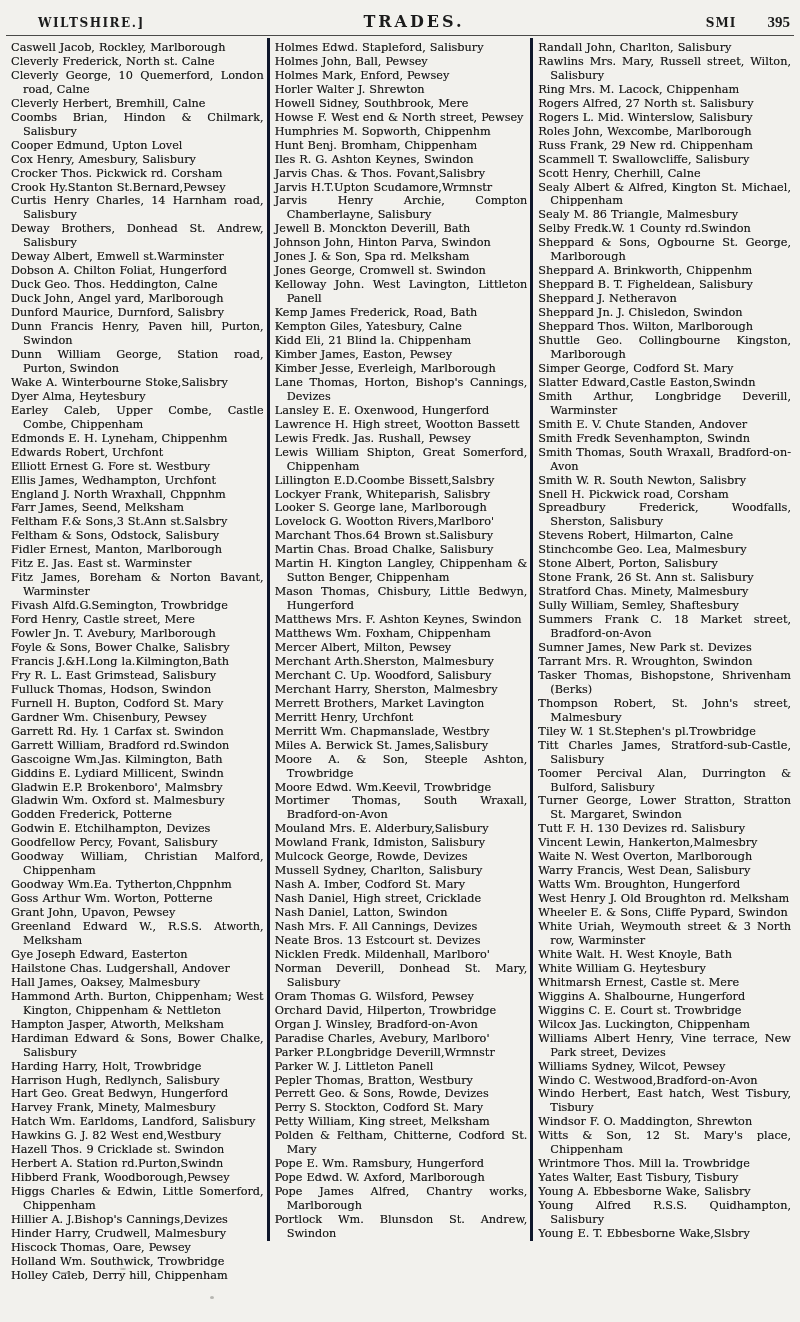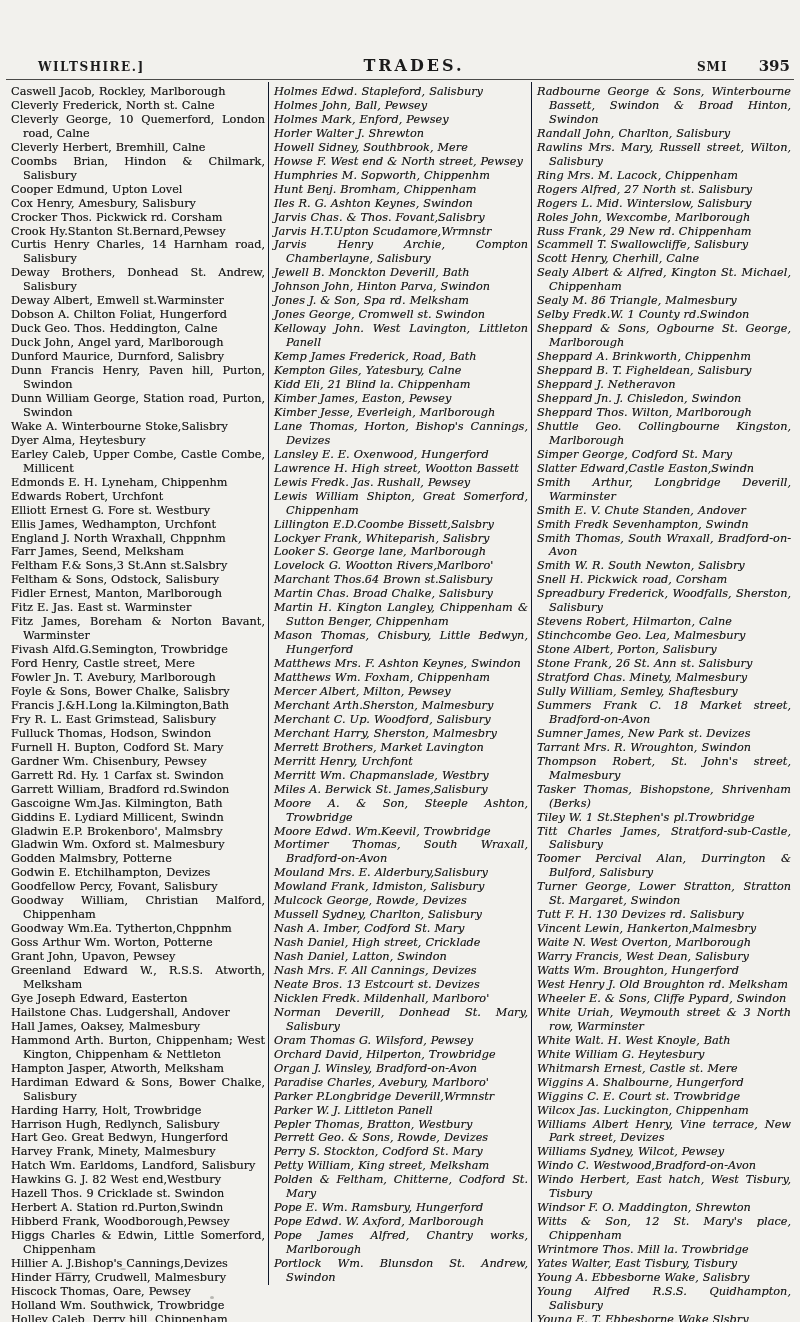--- a/index.html
+++ b/index.html
@@ -18,43 +18,43 @@
     display: flex; align-items: baseline;
     padding: 2px 4px 4px 4px;
   }
   .rh-left {
     flex: 0 0 200px;
     font-size: 12px; letter-spacing: 1.5px; font-weight: bold;
     padding-left: 28px;
   }
   .rh-center {
     flex: 1 1 auto; text-align: center;
-    font-size: 16px; letter-spacing: 3px; font-weight: bold; margin-top: 44px;
+    font-size: 16px; letter-spacing: 3px; font-weight: bold;
   }
   .rh-right {
     flex: 0 0 200px; text-align: right;
     font-size: 12px; letter-spacing: 1px; font-weight: bold;
   }
-  .rh-right .pageno { font-size: 15px; margin-left: 26px; letter-spacing: 0; }
+  .rh-right .pageno { font-size: 15px; margin-left: 26px; letter-spacing: 0; font-family: Liberation Serif, serif; }
 
   .head-rule {
     height: 1px; background: #4a4a48; margin: 0 0 2px 0;
   }
 
   
   .cols {
     display: flex; align-items: flex-start;
     height: 1272px; overflow: hidden;
   }
   .col {
     flex: 1 1 0; box-sizing: border-box;
     padding: 3px 3px 0 5px;
     overflow: hidden;
   }
-  .col + .col { border-left: 1px solid #0f172a; font-style: italic; }
+  .col + .col { border-left: 3px solid #0f172a; }
 
   .entry {
     font-size: 11.3px;
     line-height: 13.95px;
     text-align: justify;
     padding-left: 12px;
     text-indent: -12px;
     word-spacing: 0.4px;
     text-shadow: 0 0 0.5px rgba(25,25,25,0.55);
   }
@@ -96,21 +96,21 @@
         <div class="entry">Deway Brothers, Donhead St. Andrew, Salisbury</div>
         <div class="entry">Deway Albert, Emwell st.Warminster</div>
         <div class="entry">Dobson A. Chilton Foliat, Hungerford</div>
         <div class="entry">Duck Geo. Thos. Heddington, Calne</div>
         <div class="entry">Duck John, Angel yard, Marlborough</div>
         <div class="entry">Dunford Maurice, Durnford, Salisbry</div>
         <div class="entry">Dunn Francis Henry, Paven hill, Purton, Swindon</div>
         <div class="entry">Dunn William George, Station road, Purton, Swindon</div>
         <div class="entry">Wake A. Winterbourne Stoke,Salisbry</div>
         <div class="entry">Dyer Alma, Heytesbury</div>
-        <div class="entry">Earley Caleb, Upper Combe, Castle Combe, Millicent</div>
+        <div class="entry">Earley Caleb, Upper Combe, Castle Combe, Chippenham</div>
         <div class="entry">Edmonds E. H. Lyneham, Chippenhm</div>
         <div class="entry">Edwards Robert, Urchfont</div>
         <div class="entry">Elliott Ernest G. Fore st. Westbury</div>
         <div class="entry">Ellis James, Wedhampton, Urchfont</div>
         <div class="entry">England J. North Wraxhall, Chppnhm</div>
         <div class="entry">Farr James, Seend, Melksham</div>
         <div class="entry">Feltham F.&amp; Sons,3 St.Ann st.Salsbry</div>
         <div class="entry">Feltham &amp; Sons, Odstock, Salisbury</div>
         <div class="entry">Fidler Ernest, Manton, Marlborough</div>
         <div class="entry">Fitz E. Jas. East st. Warminster</div>
@@ -123,21 +123,21 @@
         <div class="entry">Fry R. L. East Grimstead, Salisbury</div>
         <div class="entry">Fulluck Thomas, Hodson, Swindon</div>
         <div class="entry">Furnell H. Bupton, Codford St. Mary</div>
         <div class="entry">Gardner Wm. Chisenbury, Pewsey</div>
         <div class="entry">Garrett Rd. Hy. 1 Carfax st. Swindon</div>
         <div class="entry">Garrett William, Bradford rd.Swindon</div>
         <div class="entry">Gascoigne Wm.Jas. Kilmington, Bath</div>
         <div class="entry">Giddins E. Lydiard Millicent, Swindn</div>
         <div class="entry">Gladwin E.P. Brokenboro', Malmsbry</div>
         <div class="entry">Gladwin Wm. Oxford st. Malmesbury</div>
-        <div class="entry">Godden Malmsbry, Potterne</div>
+        <div class="entry">Godden Frederick, Potterne</div>
         <div class="entry">Godwin E. Etchilhampton, Devizes</div>
         <div class="entry">Goodfellow Percy, Fovant, Salisbury</div>
         <div class="entry">Goodway William, Christian Malford, Chippenham</div>
         <div class="entry">Goodway Wm.Ea. Tytherton,Chppnhm</div>
         <div class="entry">Goss Arthur Wm. Worton, Potterne</div>
         <div class="entry">Grant John, Upavon, Pewsey</div>
         <div class="entry">Greenland Edward W., R.S.S. Atworth, Melksham</div>
         <div class="entry">Gye Joseph Edward, Easterton</div>
         <div class="entry">Hailstone Chas. Ludgershall, Andover</div>
         <div class="entry">Hall James, Oaksey, Malmesbury</div>
@@ -230,21 +230,20 @@
         <div class="entry">Perrett Geo. &amp; Sons, Rowde, Devizes</div>
         <div class="entry">Perry S. Stockton, Codford St. Mary</div>
         <div class="entry">Petty William, King street, Melksham</div>
         <div class="entry">Polden &amp; Feltham, Chitterne, Codford St. Mary</div>
         <div class="entry">Pope E. Wm. Ramsbury, Hungerford</div>
         <div class="entry">Pope Edwd. W. Axford, Marlborough</div>
         <div class="entry">Pope James Alfred, Chantry works, Marlborough</div>
         <div class="entry">Portlock Wm. Blunsdon St. Andrew, Swindon</div>
       </div>
     <div class="col">
-        <div class="entry">Radbourne George &amp; Sons, Winterbourne Bassett, Swindon &amp; Broad Hinton, Swindon</div>
         <div class="entry">Randall John, Charlton, Salisbury</div>
         <div class="entry">Rawlins Mrs. Mary, Russell street, Wilton, Salisbury</div>
         <div class="entry">Ring Mrs. M. Lacock, Chippenham</div>
         <div class="entry">Rogers Alfred, 27 North st. Salisbury</div>
         <div class="entry">Rogers L. Mid. Winterslow, Salisbury</div>
         <div class="entry">Roles John, Wexcombe, Marlborough</div>
         <div class="entry">Russ Frank, 29 New rd. Chippenham</div>
         <div class="entry">Scammell T. Swallowcliffe, Salisbury</div>
         <div class="entry">Scott Henry, Cherhill, Calne</div>
         <div class="entry">Sealy Albert &amp; Alfred, Kington St. Michael, Chippenham</div>
@@ -268,22 +267,22 @@
         <div class="entry">Spreadbury Frederick, Woodfalls, Sherston, Salisbury</div>
         <div class="entry">Stevens Robert, Hilmarton, Calne</div>
         <div class="entry">Stinchcombe Geo. Lea, Malmesbury</div>
         <div class="entry">Stone Albert, Porton, Salisbury</div>
         <div class="entry">Stone Frank, 26 St. Ann st. Salisbury</div>
         <div class="entry">Stratford Chas. Minety, Malmesbury</div>
         <div class="entry">Sully William, Semley, Shaftesbury</div>
         <div class="entry">Summers Frank C. 18 Market street, Bradford-on-Avon</div>
         <div class="entry">Sumner James, New Park st. Devizes</div>
         <div class="entry">Tarrant Mrs. R. Wroughton, Swindon</div>
+        <div class="entry">Tasker Thomas, Bishopstone, Shrivenham (Berks)</div>
         <div class="entry">Thompson Robert, St. John's street, Malmesbury</div>
-        <div class="entry">Tasker Thomas, Bishopstone, Shrivenham (Berks)</div>
         <div class="entry">Tiley W. 1 St.Stephen's pl.Trowbridge</div>
         <div class="entry">Titt Charles James, Stratford-sub-Castle, Salisbury</div>
         <div class="entry">Toomer Percival Alan, Durrington &amp; Bulford, Salisbury</div>
         <div class="entry">Turner George, Lower Stratton, Stratton St. Margaret, Swindon</div>
         <div class="entry">Tutt F. H. 130 Devizes rd. Salisbury</div>
         <div class="entry">Vincent Lewin, Hankerton,Malmesbry</div>
         <div class="entry">Waite N. West Overton, Marlborough</div>
         <div class="entry">Warry Francis, West Dean, Salisbury</div>
         <div class="entry">Watts Wm. Broughton, Hungerford</div>
         <div class="entry">West Henry J. Old Broughton rd. Melksham</div>

